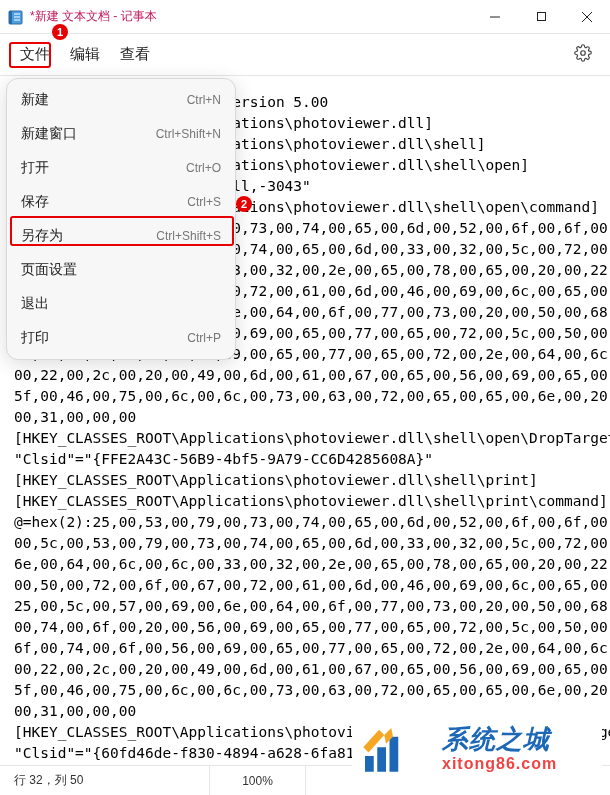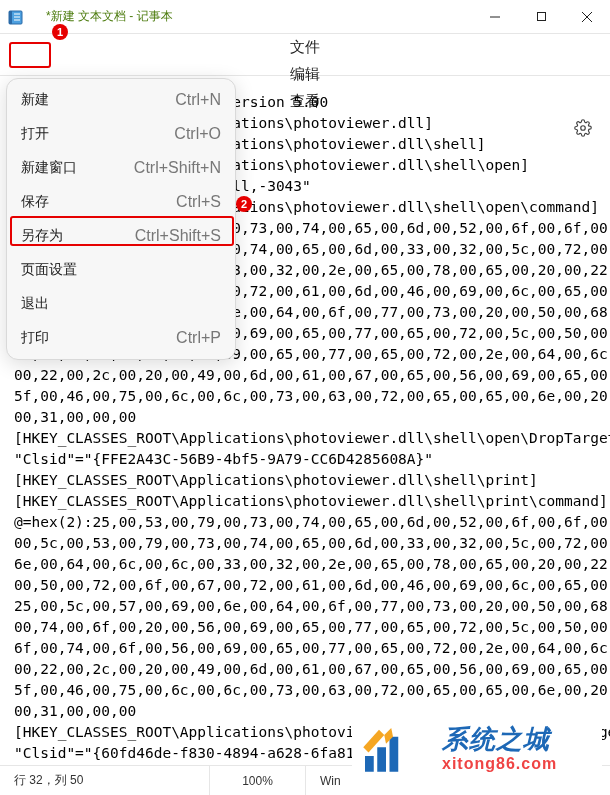--- a/index.html
+++ b/index.html
@@ -3,44 +3,44 @@
 <meta charset="utf-8">
 <style>
   * { margin: 0; padding: 0; box-sizing: border-box; }
   html, body { width: 610px; height: 795px; overflow: hidden; }
   body { font-family: "Microsoft YaHei", "Segoe UI", Arial, sans-serif; background: #fff; font-size: 14px; color: #000; position: relative; }
 
   
   .titlebar { display:flex; align-items:center; height:34px; background:#fff; border-bottom:1px solid #e6e6e6; }
   .titlebar-left { display:flex; align-items:center; gap:6px; padding-left:8px; flex:1; }
   .app-icon { width:16px; height:16px; display:inline-flex; align-items:center; justify-content:center; }
-  .titlebar-title { font-size:12px; color:#4d7c0f;margin-left:16px; }
+  .titlebar-title { font-size:12px; color:#be185d; }
   .win-controls { display:flex; }
   .win-btn { width:46px; height:34px; display:flex; align-items:center; justify-content:center; }
   .win-btn svg { stroke:#222; }
 
   
-  .menubar { position:relative; display:flex; align-items:center; height:42px; padding:0 10px; border-bottom:1px solid #e6e6e6;flex-direction:column; }
+  .menubar { position:relative; display:flex; align-items:center; height:42px; padding:0 10px; border-bottom:1px solid #e6e6e6; }
   .menu-item { padding:4px 10px; font-size:15px; color:#222; }
   .gear { margin-left:auto; padding:4px 8px; display:flex; align-items:center; }
 
   
   .dropdown { position:absolute; top:78px; left:6px; width:230px; background:#f7f7f7; border:1px solid #d9d9d9; border-radius:12px; box-shadow:0 4px 20px rgba(0,0,0,.14); padding:4px 0; z-index:20; }
   .dd-item { display:flex; align-items:center; justify-content:space-between; height:34px; padding:0 14px; font-size:14px; color:#222; }
-  .dd-shortcut { color:#777; font-size:16px; }
+  .dd-shortcut { color:#777; font-size:12px; }
 
   
   .hl { position:absolute; border:2px solid #e60000; border-radius:3px; z-index:30; pointer-events:none; }
   .badge { position:absolute; width:16px; height:16px; border-radius:50%; background:#e60000; color:#fff; font-size:11px; font-weight:bold; display:flex; align-items:center; justify-content:center; z-index:31; }
 
   
   .doc { position:absolute; left:14px; right:0; top:92px; bottom:32px; font-family:"Consolas","Microsoft YaHei",monospace; font-size:14.5px; line-height:21px; color:#000; white-space:pre; overflow:hidden; }
 
   
-  .status { position:absolute; left:0; right:0; bottom:0; height:30px; border-top:1px solid #e6e6e6; display:flex; align-items:flex-end; font-size:12px; color:#333; background:#fff; z-index:5; }
+  .status { position:absolute; left:0; right:0; bottom:0; height:30px; border-top:1px solid #e6e6e6; display:flex; align-items:flex-start; font-size:12px; color:#333; background:#fff; z-index:5; }
   .status-cell { padding:0 14px; border-right:1px solid #e6e6e6; height:100%; display:flex; align-items:center; }
   .status-cell:first-child { flex:0 0 210px; }
   .status-cell.zoom { flex:0 0 96px; justify-content:center; }
   .status-cell.eol { flex:0 0 70px;margin-top:36px; }
 
   
   .wm { position:absolute; right:8px; bottom:0; height:92px; width:250px; z-index:40; background:#fff; display:flex; align-items:center; gap:28px; padding-left:6px; }
   .wm-icon { width:56px; height:56px; }
   .wm-text { display:flex; flex-direction:column; line-height:1.15; }
   .wm-cn { font-size:26px; font-weight:800; color:#1d68b6; font-style:italic; letter-spacing:1px; }
@@ -98,26 +98,26 @@
 
 <div class="hl" style="left:9px; top:42px; width:42px; height:26px;"></div>
 <div class="badge" style="left:52px; top:24px;">1</div>
 
 <div class="dropdown">
   <div class="dd-item">
       <span>新建</span>
       <span class="dd-shortcut">Ctrl+N</span>
     </div>
   <div class="dd-item">
+      <span>新建窗口</span>
+      <span class="dd-shortcut">Ctrl+Shift+N</span>
+    </div>
+  <div class="dd-item">
       <span>打开</span>
       <span class="dd-shortcut">Ctrl+O</span>
-    </div>
-  <div class="dd-item">
-      <span>新建窗口</span>
-      <span class="dd-shortcut">Ctrl+Shift+N</span>
     </div>
   <div class="dd-item">
       <span>保存</span>
       <span class="dd-shortcut">Ctrl+S</span>
     </div>
   <div class="dd-item">
       <span>另存为</span>
       <span class="dd-shortcut">Ctrl+Shift+S</span>
     </div>
   <div class="dd-item">

